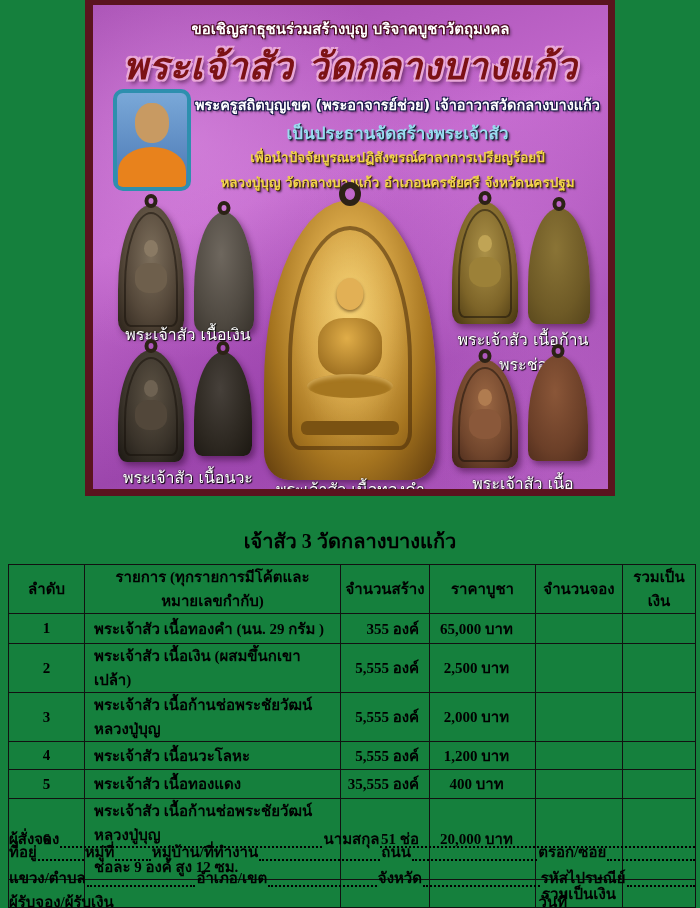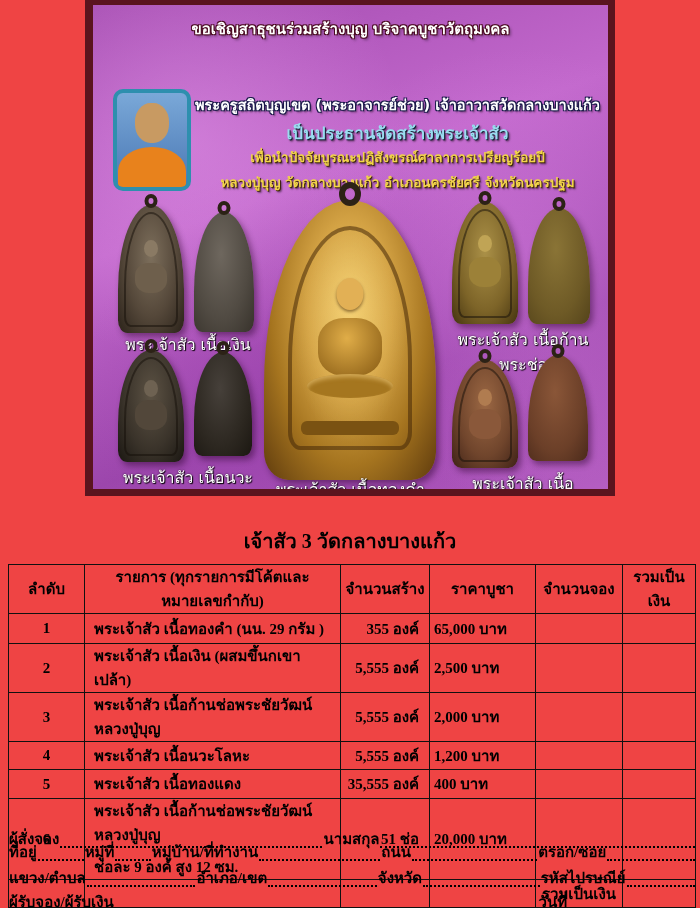--- a/index.html
+++ b/index.html
@@ -1,18 +1,18 @@
 <!DOCTYPE html>
 <html><head>
 <meta charset="utf-8">
 <style>
   *{margin:0;padding:0;box-sizing:border-box}
   html,body{width:700px;background:#fff}
   body{font-family:"Liberation Serif","DejaVu Serif",serif;color:#111}
-  #screen{position:relative;width:700px;height:908px;background:#ef4444;overflow:hidden}
+  #screen{position:relative;width:700px;height:908px;background:#15803d;overflow:hidden}
 
   
   #poster{position:absolute;left:85px;top:0;width:530px;height:496px;
     border:5px solid #5a141e;border-left-width:8px;border-right-width:7px;border-bottom-width:7px;
     background:
       radial-gradient(circle at 18% 28%,rgba(235,160,240,.45),transparent 40%),
       radial-gradient(circle at 82% 55%,rgba(225,140,235,.40),transparent 45%),
       radial-gradient(circle at 45% 80%,rgba(150,60,170,.45),transparent 50%),
       linear-gradient(160deg,#a44cb0,#c268cc 38%,#9c46ac 72%,#b55ec2);
     overflow:hidden}
@@ -64,37 +64,38 @@
   
   .doc-h1{position:absolute;left:0;right:0;top:496px;text-align:center;font-size:21px;font-weight:bold;color:#000}
   .doc-h2{position:absolute;left:0;right:0;top:525px;text-align:center;font-size:20px;font-weight:bold;color:#000}
   #order-table{position:absolute;left:8px;top:564px;width:687px;border-collapse:collapse;table-layout:fixed;
     font-size:15px;font-weight:bold;color:#000}
   #order-table td,#order-table th{border:1.6px solid #111;padding:0 4px;vertical-align:middle}
   #order-table th{font-weight:bold;text-align:center}
   .c-no{text-align:center}
   .c-item{text-align:left;padding-left:9px !important}
   .c-qty{text-align:right;padding-right:10px !important}
-  .c-price{text-align:left;padding-right:16px !important}
+  .c-price{text-align:center;padding-right:16px !important}
   .c-total{text-align:center}
   tr.h-head{height:32px}tr.h-r{height:30px}tr.h-r4{height:28px}tr.h-r5{height:29px}
   tr.h-r6{height:44px}tr.h-last{height:28px}
   tr.h-r6 td{vertical-align:top;padding-top:4px}
   .fline{position:absolute;left:8px;width:687px;height:24px;display:flex;align-items:flex-end;
     font-size:15px;font-weight:bold;color:#000;white-space:nowrap}
   .fline .lbl{padding:0 1px}
   .dots{border-bottom:2px dotted #000;height:4px;margin-bottom:3px}
 </style>
 </head>
 <body>
 
 <div id="screen">
 
   <div id="poster">
     <div class="p-invite">ขอเชิญสาธุชนร่วมสร้างบุญ บริจาคบูชาวัตถุมงคล</div>
+    <div class="p-title">พระเจ้าสัว วัดกลางบางแก้ว</div>
 
     <div id="monk">
       <div class="head"></div>
       <div class="robe"></div>
     </div>
 
     <div class="p-info">
       <div class="l1">พระครูสถิตบุญเขต (พระอาจารย์ช่วย) เจ้าอาวาสวัดกลางบางแก้ว</div>
       <div class="l2">เป็นประธานจัดสร้างพระเจ้าสัว</div>
       <div class="l3">เพื่อนำปัจจัยบูรณะปฏิสังขรณ์ศาลาการเปรียญร้อยปี</div>
@@ -103,21 +104,21 @@
 
     <div class="amulet silver-f" style="left:25px;top:200px;width:66px;height:128px">
       <div class="ring"></div>
       <div class="inner"></div>
       <div class="bhead"></div>
         <div class="bbody"></div>
     </div>
     <div class="amulet silver-b" style="left:101px;top:207px;width:60px;height:120px">
       <div class="ring"></div>
     </div>
-    <div class="cap" style="left:15px;top:327px;width:160px">พระเจ้าสัว เนื้อเงิน</div>
+    <div class="cap" style="left:15px;top:317px;width:160px">พระเจ้าสัว เนื้อเงิน</div>
 
     <div class="amulet brass-f" style="left:359px;top:197px;width:66px;height:122px">
       <div class="ring"></div>
       <div class="inner"></div>
       <div class="bhead"></div>
         <div class="bbody"></div>
     </div>
     <div class="amulet brass-b" style="left:435px;top:203px;width:62px;height:116px">
       <div class="ring"></div>
     </div>

